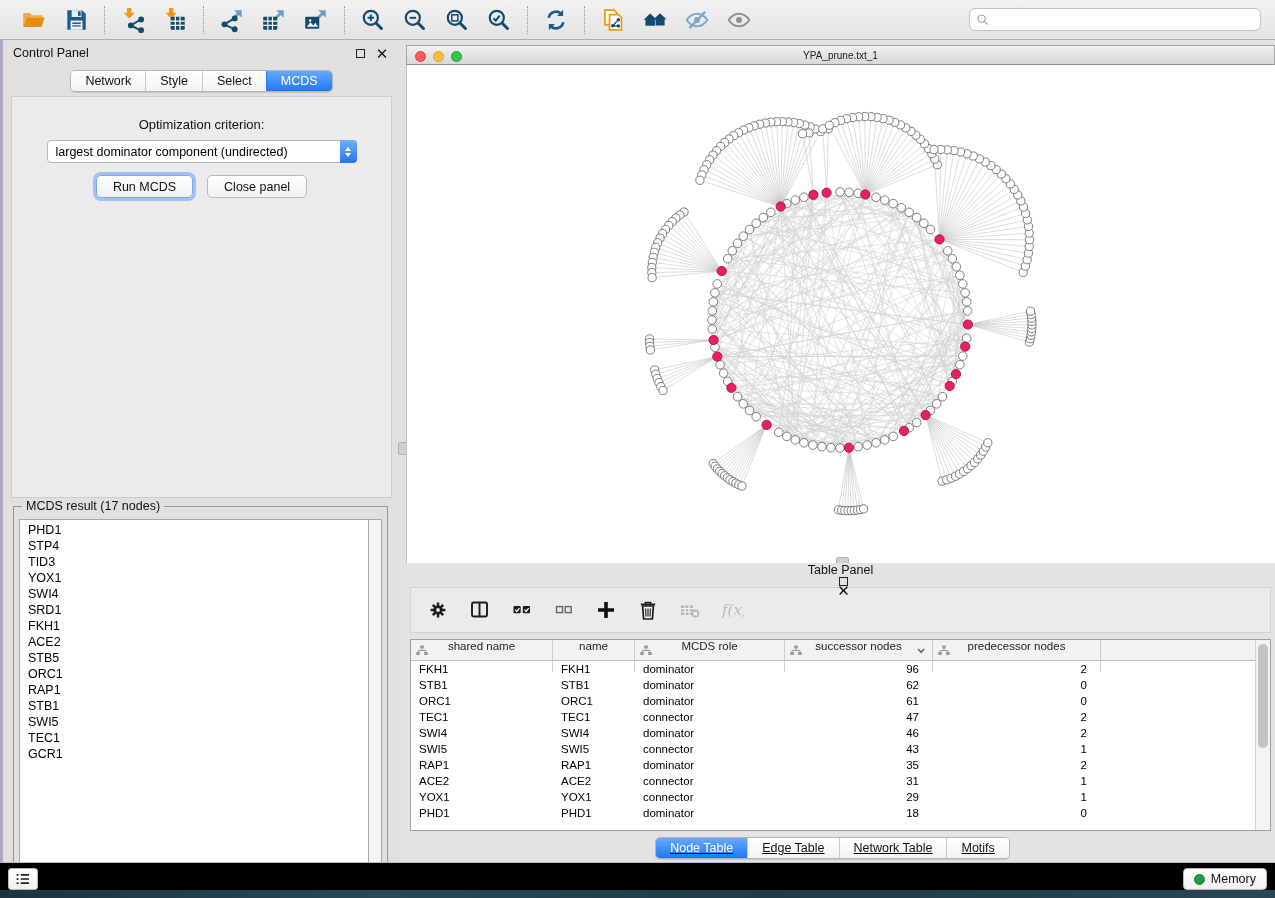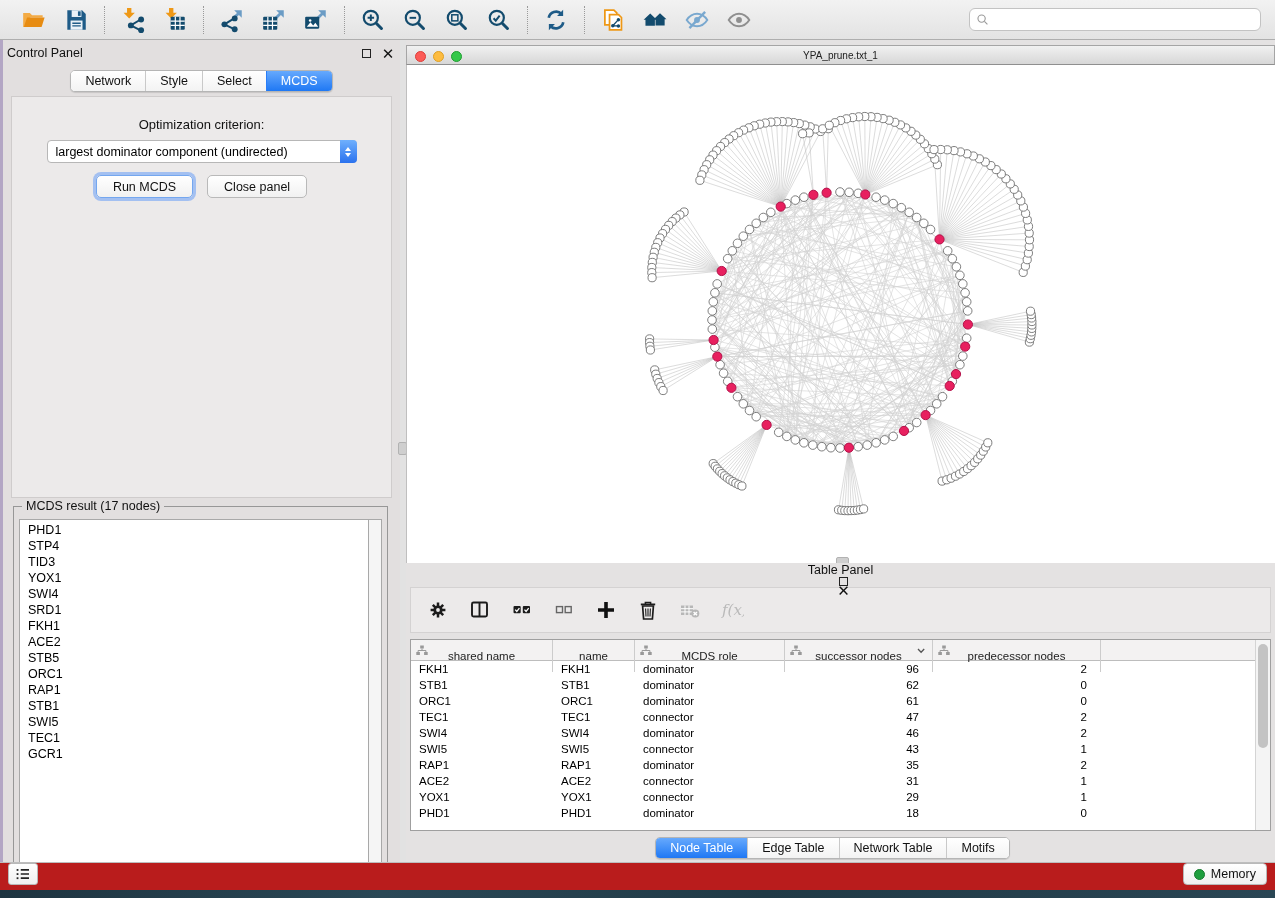--- a/index.html
+++ b/index.html
@@ -20,21 +20,21 @@
   .searchbox svg { width:14px; height:14px; margin-right:4px; }
   .searchbox input { border:none; outline:none; flex:1; font-size:12px; background:transparent; }
 
   
   .purple-edge { position:absolute; left:0; top:40px; width:3px; height:850px; background:#b3a6c4; }
   .desktop-strip { position:absolute; left:0; top:890px; width:1275px; height:8px;
     background:linear-gradient(90deg,#1d3440,#2a4856 30%,#203a46 60%,#2a4654); }
 
   
   .control-panel { position:absolute; left:3px; top:40px; width:397px; height:822px; background:#e2dfdf; }
-  .panel-head { height:26px; display:flex; align-items:center; padding:0 4px; font-size:12.5px; color:#111; }
+  .panel-head { height:26px; display:flex; align-items:center; padding:0 10px; font-size:12.5px; color:#111; }
   .panel-head .ph-title { flex:1; }
   .ph-btn { width:16px; height:16px; display:flex; align-items:center; justify-content:center; margin-left:6px; cursor:default; }
   .float-glyph { width:9px; height:9px; border:1.6px solid #222; }
   .close-glyph { font-size:15px; font-weight:900; color:#111; line-height:9px; }
 
   .seg-tabs { display:flex; justify-content:center; margin-top:4px; position:relative; z-index:2; }
   .seg-wrap { display:flex; border:1px solid #b5b5b5; border-radius:5px; overflow:hidden; background:#fff; box-shadow:0 1px 1px rgba(0,0,0,.12); }
   .seg { padding:3px 14px; font-size:12.5px; color:#111; background:linear-gradient(#fff,#f3f3f3); border-left:1px solid #c9c9c9; cursor:default; }
   .seg:first-child { border-left:none; }
   .seg.active { background:linear-gradient(#66a9fd,#1f78f4); color:#fff; border-left-color:#2a7ef8; }
@@ -83,36 +83,36 @@
   .table-panel { position:absolute; left:0; top:523px; width:869px; height:299px; background:#e4e2e2; }
   .tp-head { height:24px; display:flex; align-items:center; padding:0 10px; font-size:12.5px; color:#111;flex-direction:column; }
   .tp-head .ph-title { flex:1; }
   .tp-toolbar { height:46px; margin:0 4px; background:#eceaea; border:1px solid #d4d2d2; display:flex; align-items:center; padding:0 14px; gap:16px; }
   .tp-tool { width:26px; height:26px; display:flex; align-items:center; justify-content:center; cursor:default; }
   .tp-tool svg { width:24px; height:24px; }
 
   .table-wrap { position:absolute; left:4px; right:4px; top:76px; height:192px; background:#fff; border:1px solid #9f9f9f; overflow:hidden; }
   .tbl { position:absolute; left:0; top:0; right:15px; bottom:0; }
   .tbl-header { display:flex; height:21px; background:#f3f2f2; border-bottom:1px solid #bdbdbd; }
-  .th { position:relative; height:32px; display:flex; align-items:center; justify-content:center;
+  .th { position:relative; height:32px; display:flex; justify-content:center;
     font-size:11.5px; color:#222; border-right:1px solid #ccc; cursor:default; }
   .th .org-ic { position:absolute; left:5px; top:5px; }
   .th .sort-ic { position:absolute; right:7px; top:7px; }
   .th.filler { flex:1; border-right:none; }
   .tbl-row { display:flex; height:16px; cursor:default; }
   .td { font-size:11.5px; color:#000; line-height:16px; padding-left:8px; white-space:nowrap; overflow:hidden; }
   .td.num { text-align:right; padding-right:14px; padding-left:0; }
   .tbl-vscroll { position:absolute; right:0; top:0; width:15px; bottom:0; background:#f4f4f4; border-left:1px solid #d4d4d4; }
   .tbl-thumb { position:absolute; left:2px; top:4px; width:10px; height:104px; background:#c3c3c3; border-radius:5px; cursor:default; }
 
-  .tp-tabs { position:absolute; left:0; right:16px; top:274px; display:flex; justify-content:center; }
+  .tp-tabs { position:absolute; left:0; right:16px; top:274px; display:flex; justify-content:center;text-decoration:underline; }
 
   
-  .statusbar { position:absolute; left:0; top:862px; width:1275px; height:28px; background:#b91c1c; border-top:1px solid #bdbdbd;
-    display:flex; align-items:flex-start; padding:0 8px; }
+  .statusbar { position:absolute; left:0; top:862px; width:1275px; height:28px; background:#000000; border-top:1px solid #bdbdbd;
+    display:flex; align-items:flex-end; padding:0 8px; }
   .status-left-btn { width:30px; height:22px; background:linear-gradient(#fff,#f0f0f0); border:1px solid #b9b9b9; border-radius:3px;
     display:flex; align-items:center; justify-content:center; cursor:default; }
   .status-left-btn svg { width:18px; height:18px; }
   .status-spacer { flex:1; }
   .memory-btn { height:22px; display:flex; align-items:center; gap:6px; padding:0 10px; font-size:12.5px; color:#111;
     background:linear-gradient(#fff,#f0f0f0); border:1px solid #b9b9b9; border-radius:4px; cursor:default; }
   .mem-dot { width:11px; height:11px; border-radius:50%; background:#1e9e3e; border:1px solid #177a2f; }
 </style>
 </head>
 <body>

